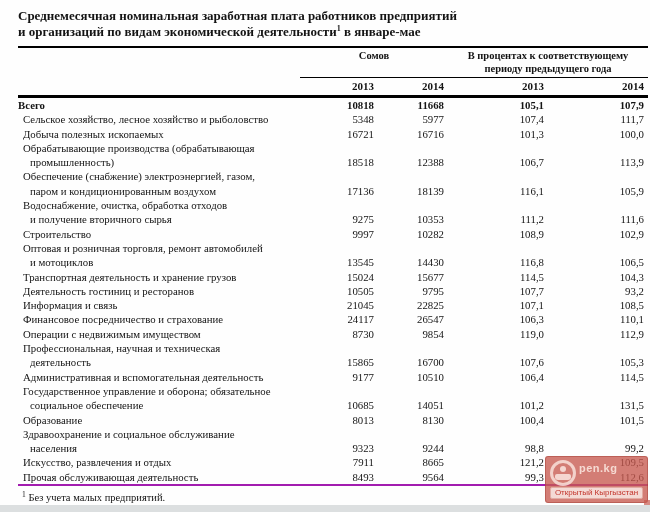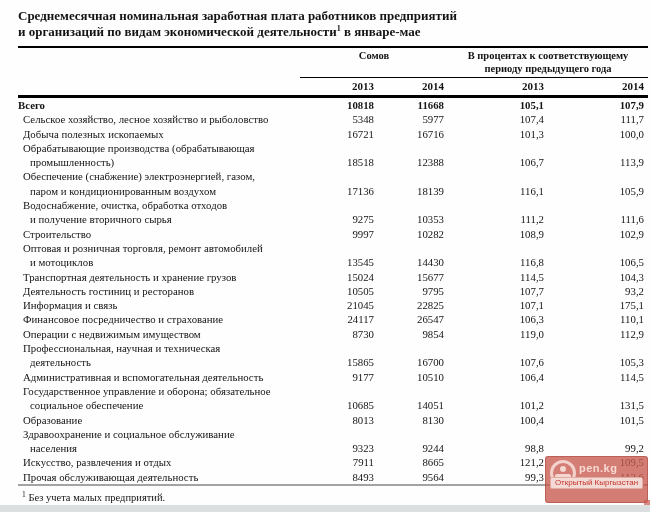--- a/index.html
+++ b/index.html
@@ -21,21 +21,21 @@
     line-height: 16px;
     margin: 2px 0 6px 0;
   }
   .title sup { font-size: 8px; vertical-align: super; line-height: 0; }
 
   
   table.wage {
     width: 630px;
     border-collapse: collapse;
     border-top: 2px solid #000;
-    border-bottom: 2px solid #a3a3a3;
+    border-bottom: 2px solid #a21caf;
     table-layout: fixed;
   }
   col.c-stub { width: 282px; }
   col.c-s13 { width: 78px; }
   col.c-s14 { width: 70px; }
   col.c-p13 { width: 100px; }
   col.c-p14 { width: 100px; }
 
   thead th {
     font-weight: bold;
@@ -108,21 +108,21 @@
     background: rgba(248, 224, 218, 0.9);
     border-radius: 2px 2px 3px 3px;
   }
   .wm-site {
     position: absolute; left: 33px; top: 5px;
     font-size: 11px; font-weight: bold;
     letter-spacing: 0.5px;
     color: rgba(250, 228, 221, 0.9);
   }
   .wm-label {
-    position: absolute; left: 4px; right: 4px; bottom: 13px;
+    position: absolute; left: 4px; right: 4px; bottom: 3px;
     background: #f4dad5;
     border: 1px solid #e2aba3;
     border-radius: 2px;
     color: #c2342c;
     font-size: 8px;
     line-height: 10px;
     text-align: center;
     white-space: nowrap;
     overflow: hidden;
   }
@@ -246,21 +246,21 @@
     <td class="num">10505</td>
     <td class="num">9795</td>
     <td class="num">107,7</td>
     <td class="num">93,2</td>
   </tr>
         <tr>
     <td class="label">Информация и связь</td>
     <td class="num">21045</td>
     <td class="num">22825</td>
     <td class="num">107,1</td>
-    <td class="num">175,1</td>
+    <td class="num">108,5</td>
   </tr>
         <tr>
     <td class="label">Финансовое посредничество и страхование</td>
     <td class="num">24117</td>
     <td class="num">26547</td>
     <td class="num">106,3</td>
     <td class="num">110,1</td>
   </tr>
         <tr>
     <td class="label">Операции с недвижимым имуществом</td>

